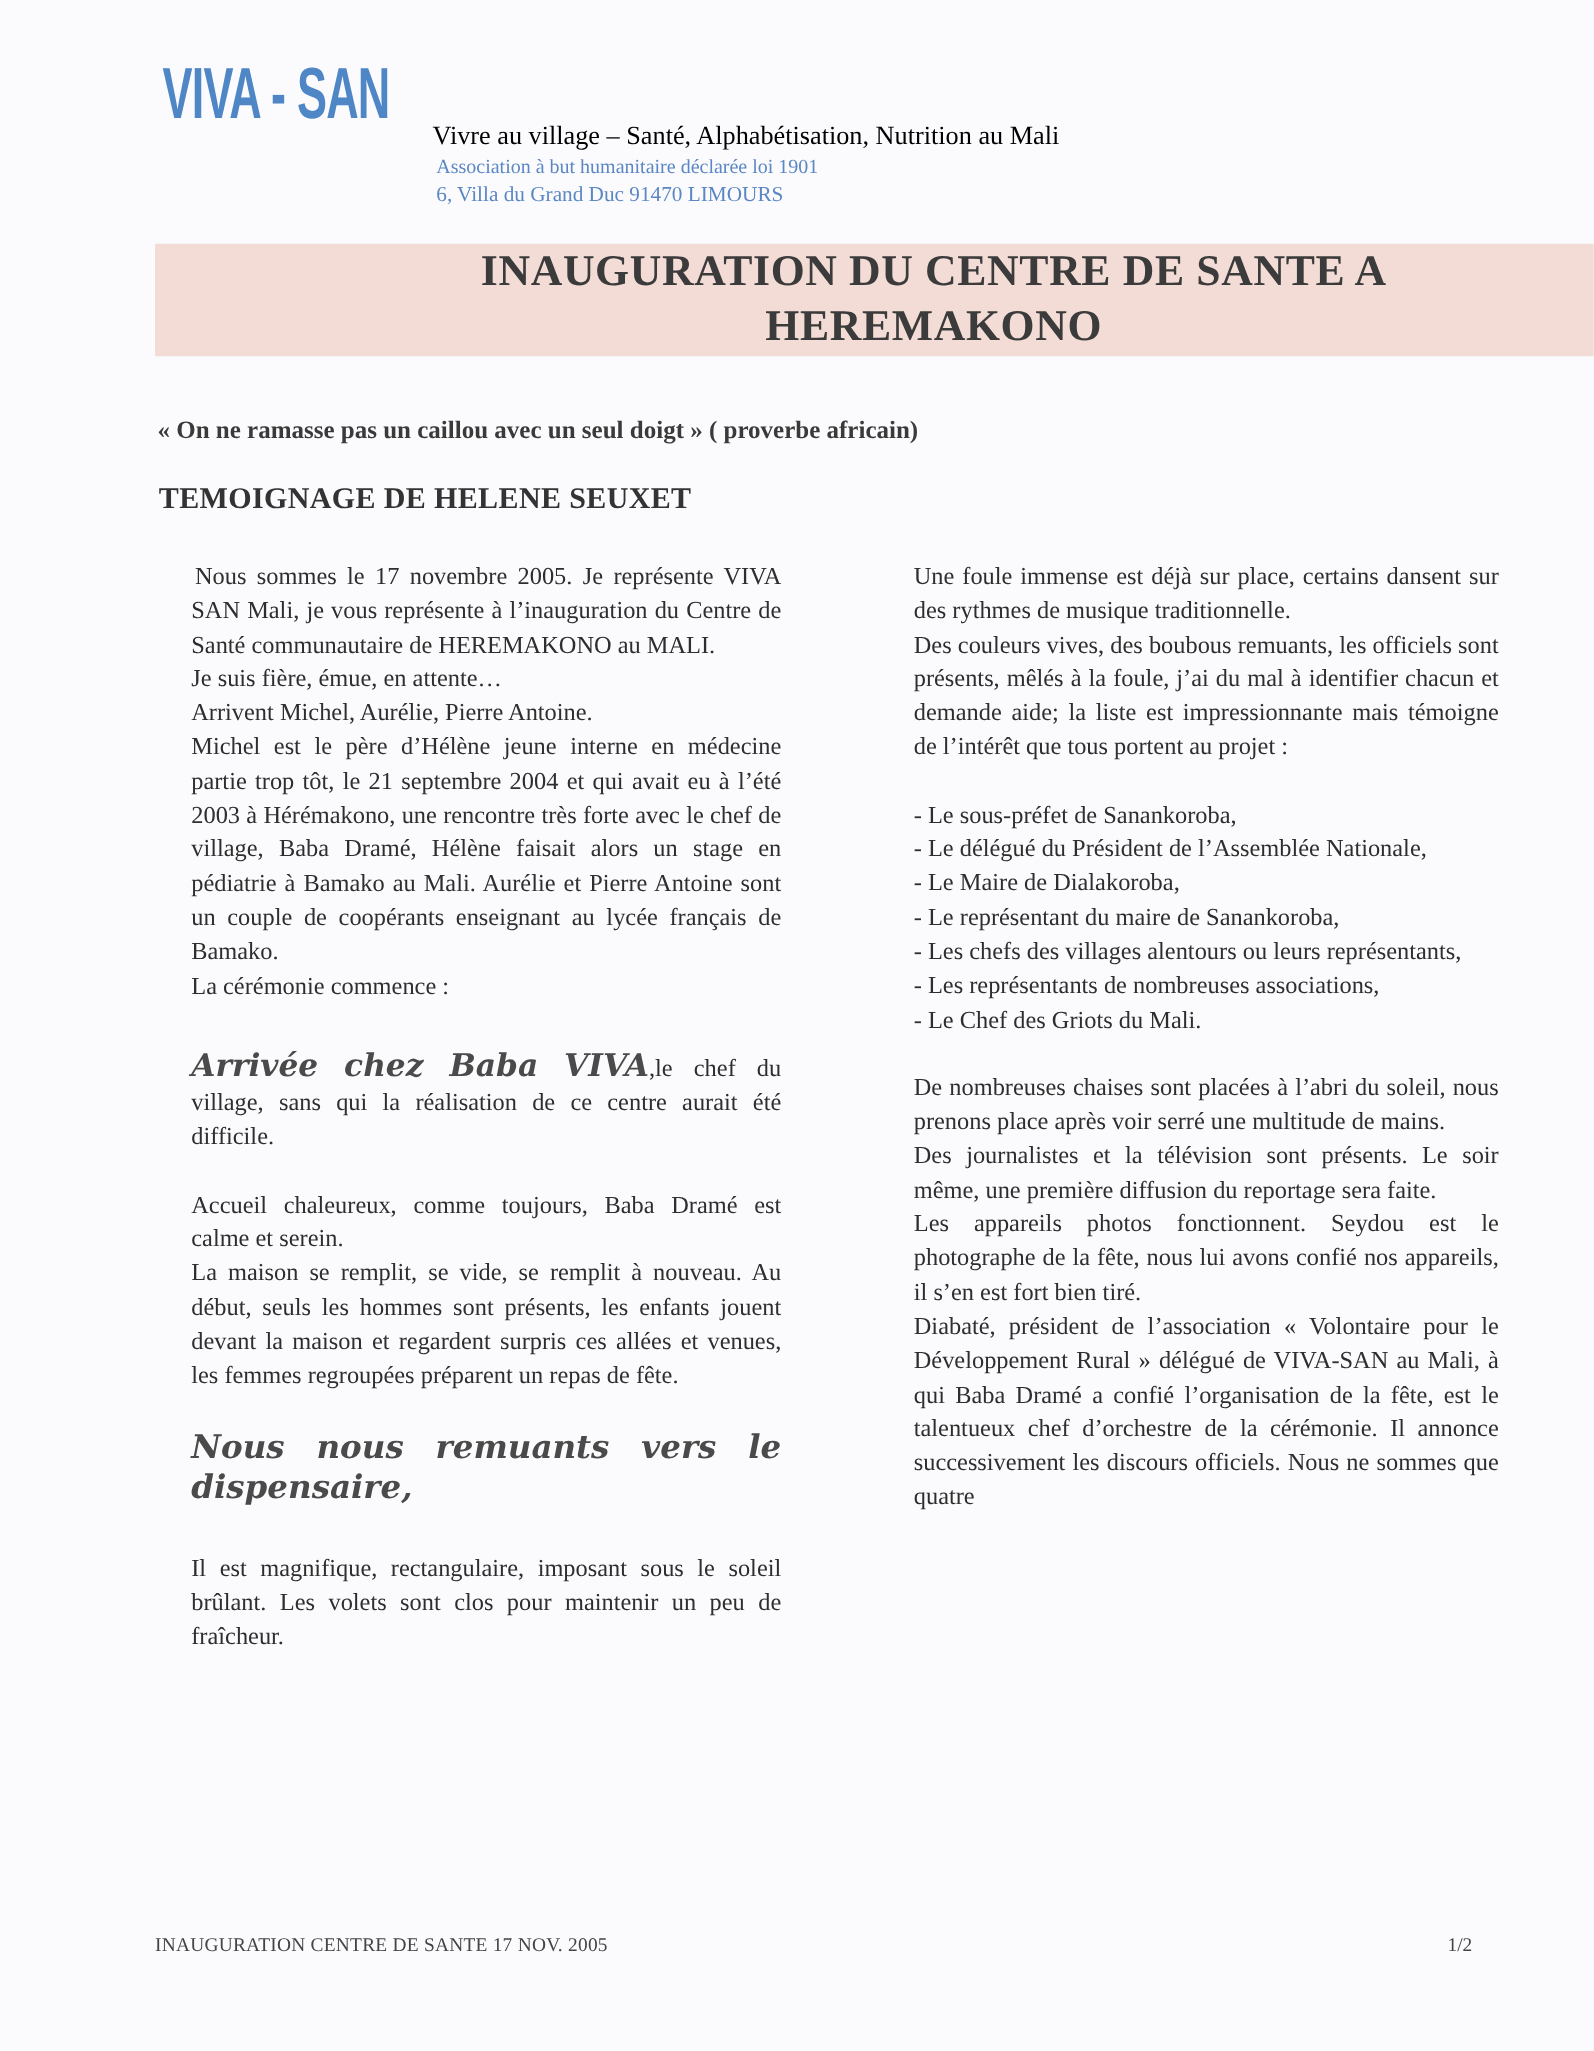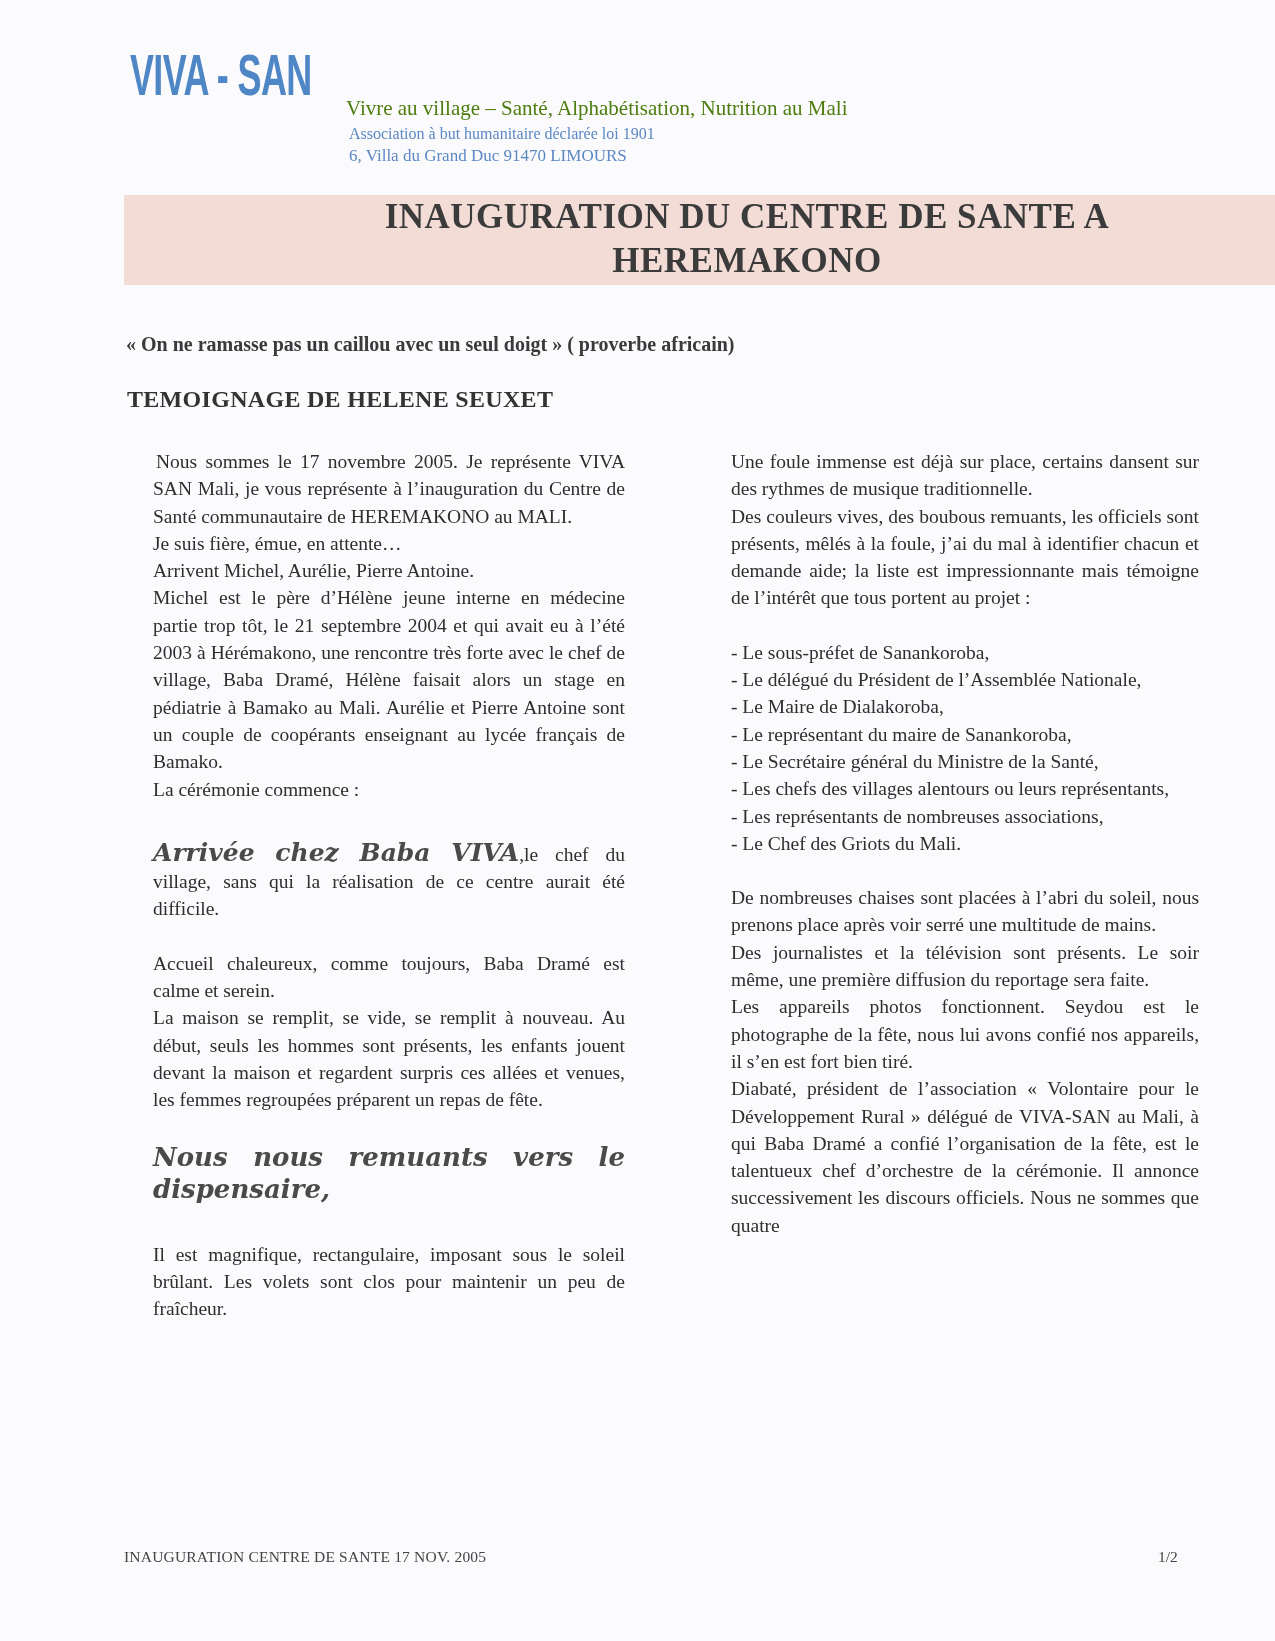--- a/index.html
+++ b/index.html
@@ -11,21 +11,21 @@
   }
   .logo {
     position: absolute; left: 130px; top: 46px;
     font-family: "Liberation Sans", "DejaVu Sans", sans-serif;
     font-weight: bold; font-size: 58px; color: #4f86c6;
     transform: scaleX(0.62); transform-origin: left top;
     letter-spacing: -1px; white-space: nowrap; line-height: 1;
   }
   .tagline {
     position: absolute; left: 346px; top: 96px;
-    font-size: 21px; color: #4d7c0f; white-space: nowrap;
+    font-size: 21px; color: #000000; white-space: nowrap;
   }
   .assoc { position: absolute; left: 349px; top: 125px; font-size: 16px; color: #5b87c4; white-space: nowrap; }
   .addr  { position: absolute; left: 349px; top: 146px; font-size: 17px; color: #5b87c4; white-space: nowrap; }
 
   .title-box {
     position: absolute; left: 124px; top: 195px; width: 1246px; height: 90px;
     background: #f3dcd6;
     text-align: center;
   }
   .title-box div {
@@ -102,21 +102,20 @@
 
 <div class="col col-right">
   <p>Une foule immense est déjà sur place, certains dansent sur des rythmes de musique traditionnelle.</p>
   <p>Des couleurs vives, des boubous remuants, les officiels sont présents, mêlés à la foule, j’ai du mal à identifier chacun et demande aide; la liste est impressionnante mais témoigne de l’intérêt que tous portent au projet :</p>
   <div class="gap"></div>
   <ul class="list">
     <li>-  Le sous-préfet de Sanankoroba,</li>
     <li>- Le délégué du Président de l’Assemblée Nationale,</li>
     <li>-  Le Maire de Dialakoroba,</li>
     <li>-  Le représentant du maire de Sanankoroba,</li>
-    <li>- Le Secrétaire général du Ministre de la Santé,</li>
     <li>- Les chefs des villages alentours ou leurs représentants,</li>
     <li>- Les représentants de nombreuses associations,</li>
     <li>-  Le Chef des Griots du Mali.</li>
   </ul>
   <div class="gap"></div>
   <p>De nombreuses chaises sont placées à l’abri du soleil, nous prenons place après voir serré une multitude de mains.</p>
   <p>Des journalistes et la télévision sont présents. Le soir même, une première diffusion du reportage sera faite.</p>
   <p>Les appareils photos fonctionnent. Seydou est le photographe de la fête, nous lui avons confié nos appareils, il s’en est fort bien tiré.</p>
   <p>Diabaté, président de l’association « Volontaire pour le Développement Rural » délégué de VIVA-SAN au Mali, à qui Baba Dramé a confié l’organisation de la fête, est le talentueux chef d’orchestre de la cérémonie. Il annonce successivement les discours officiels. Nous ne sommes que quatre</p>
 </div>

